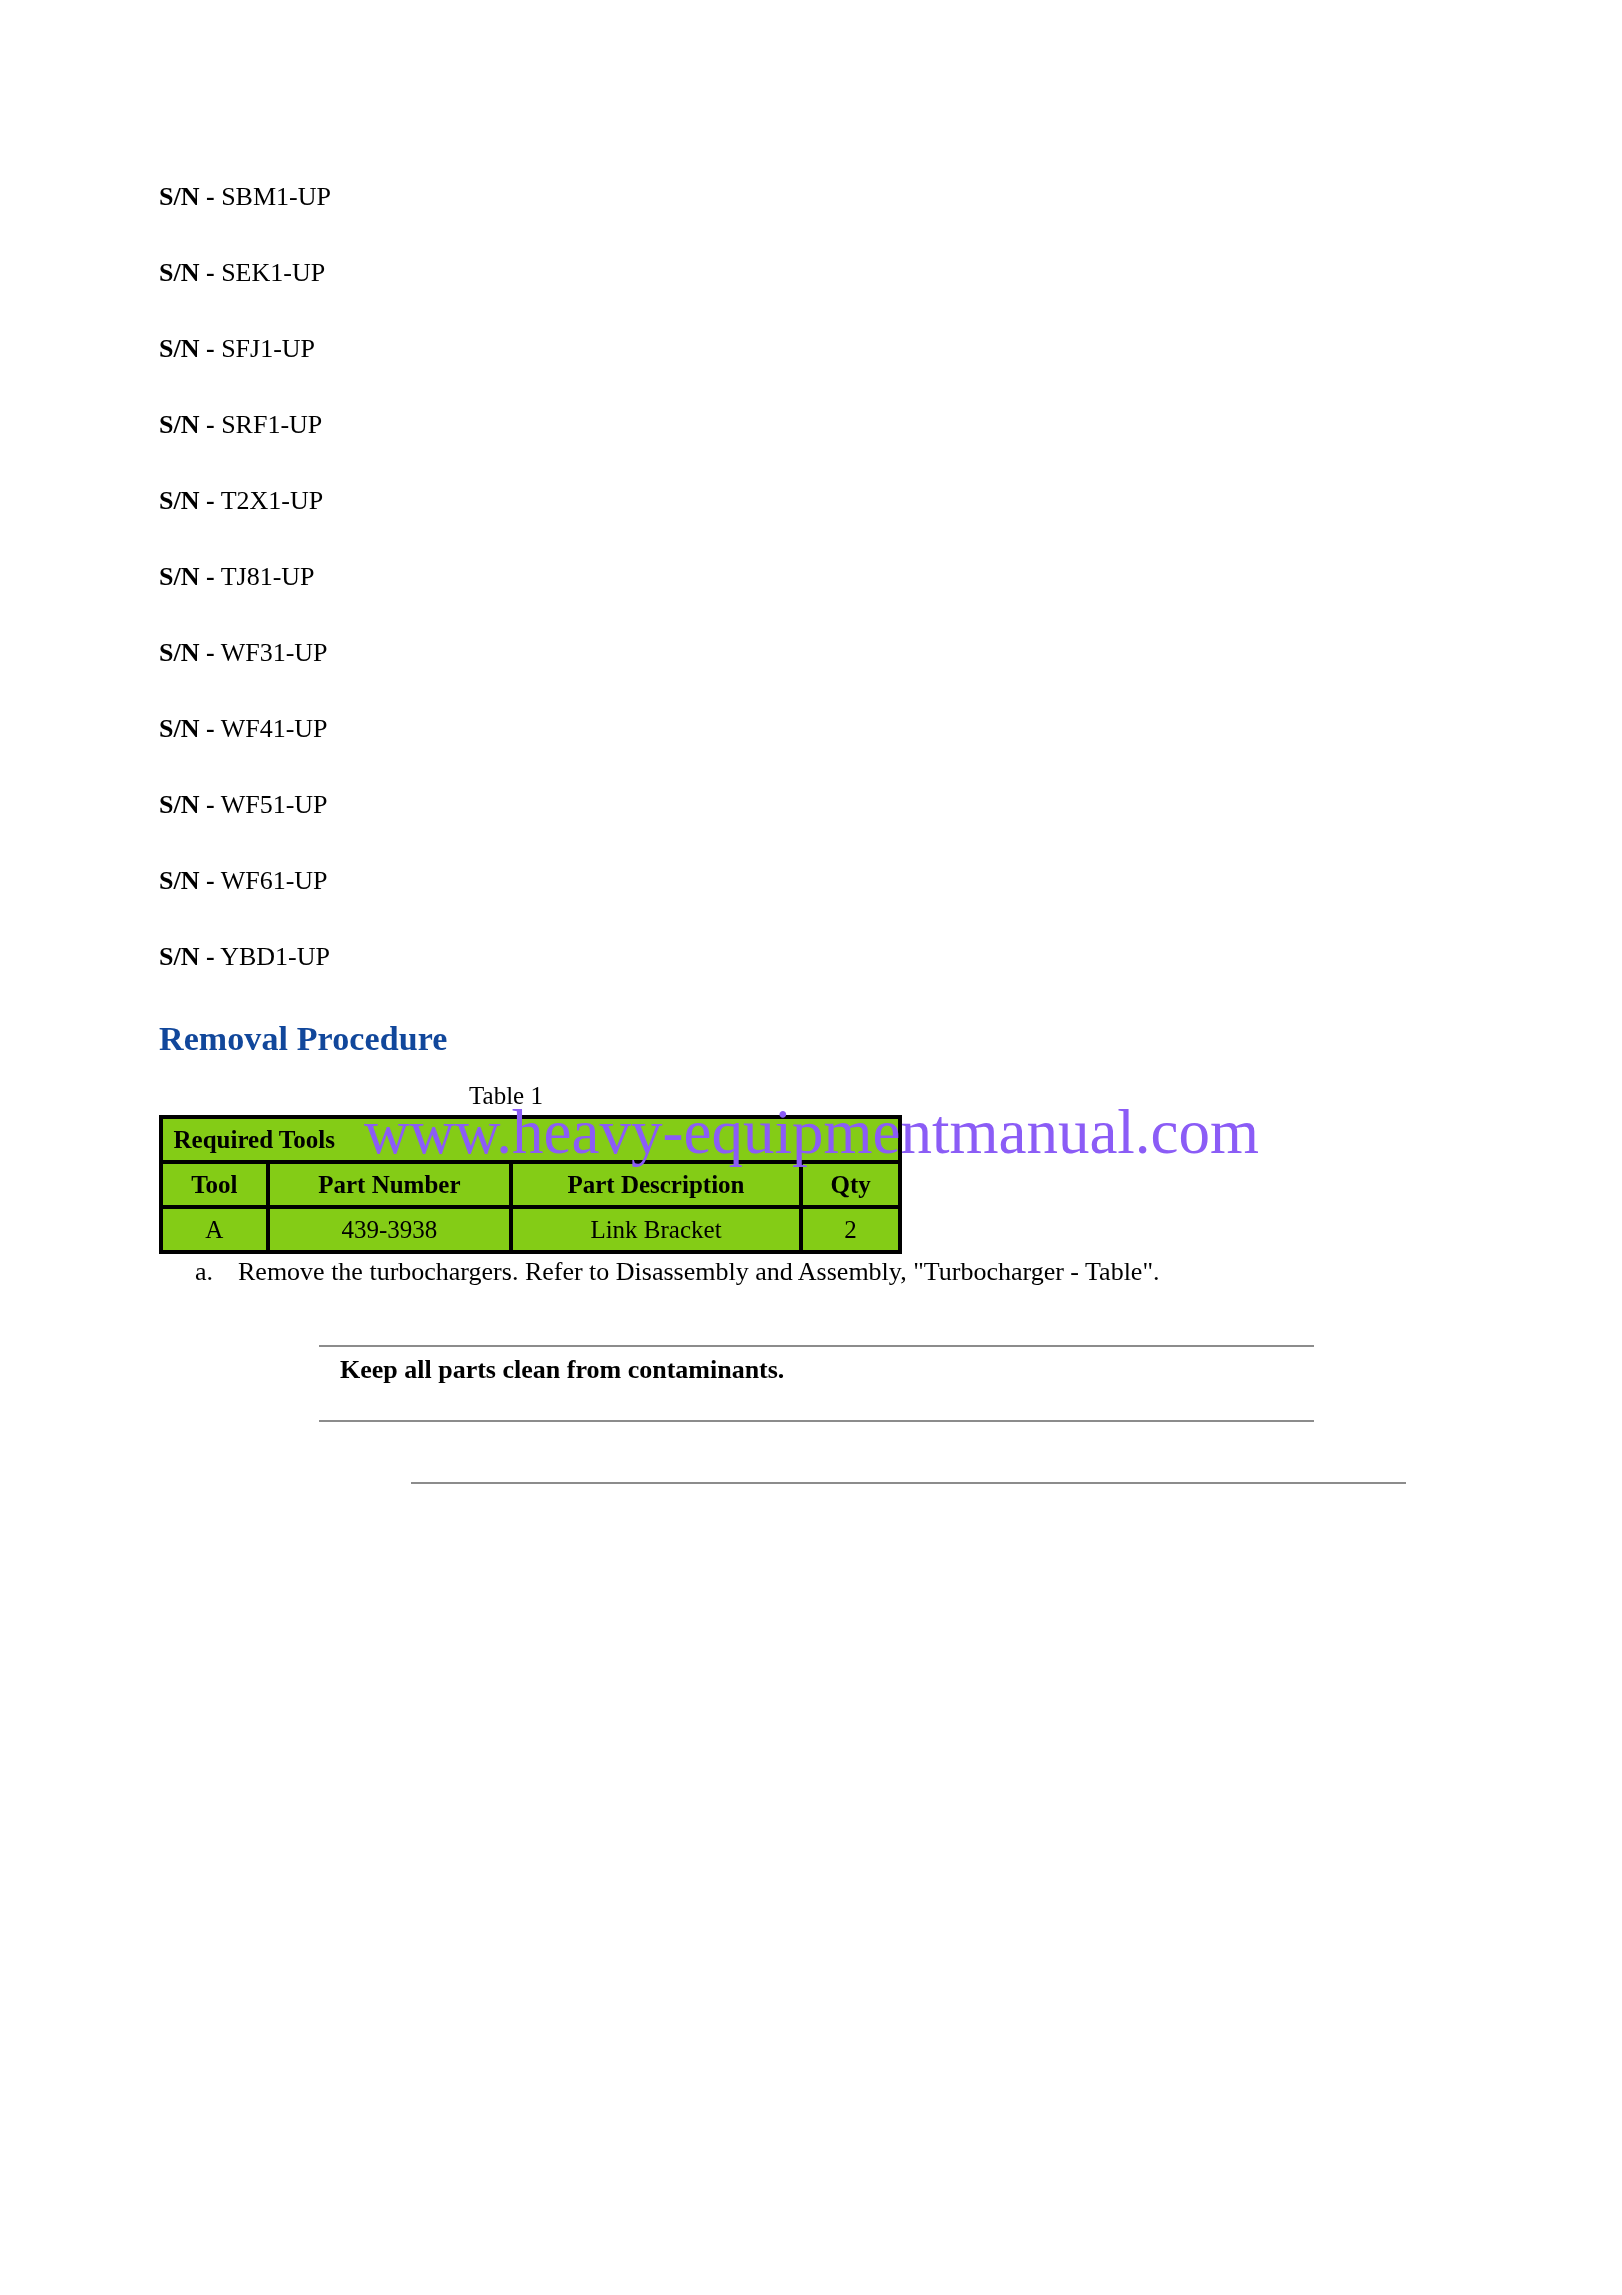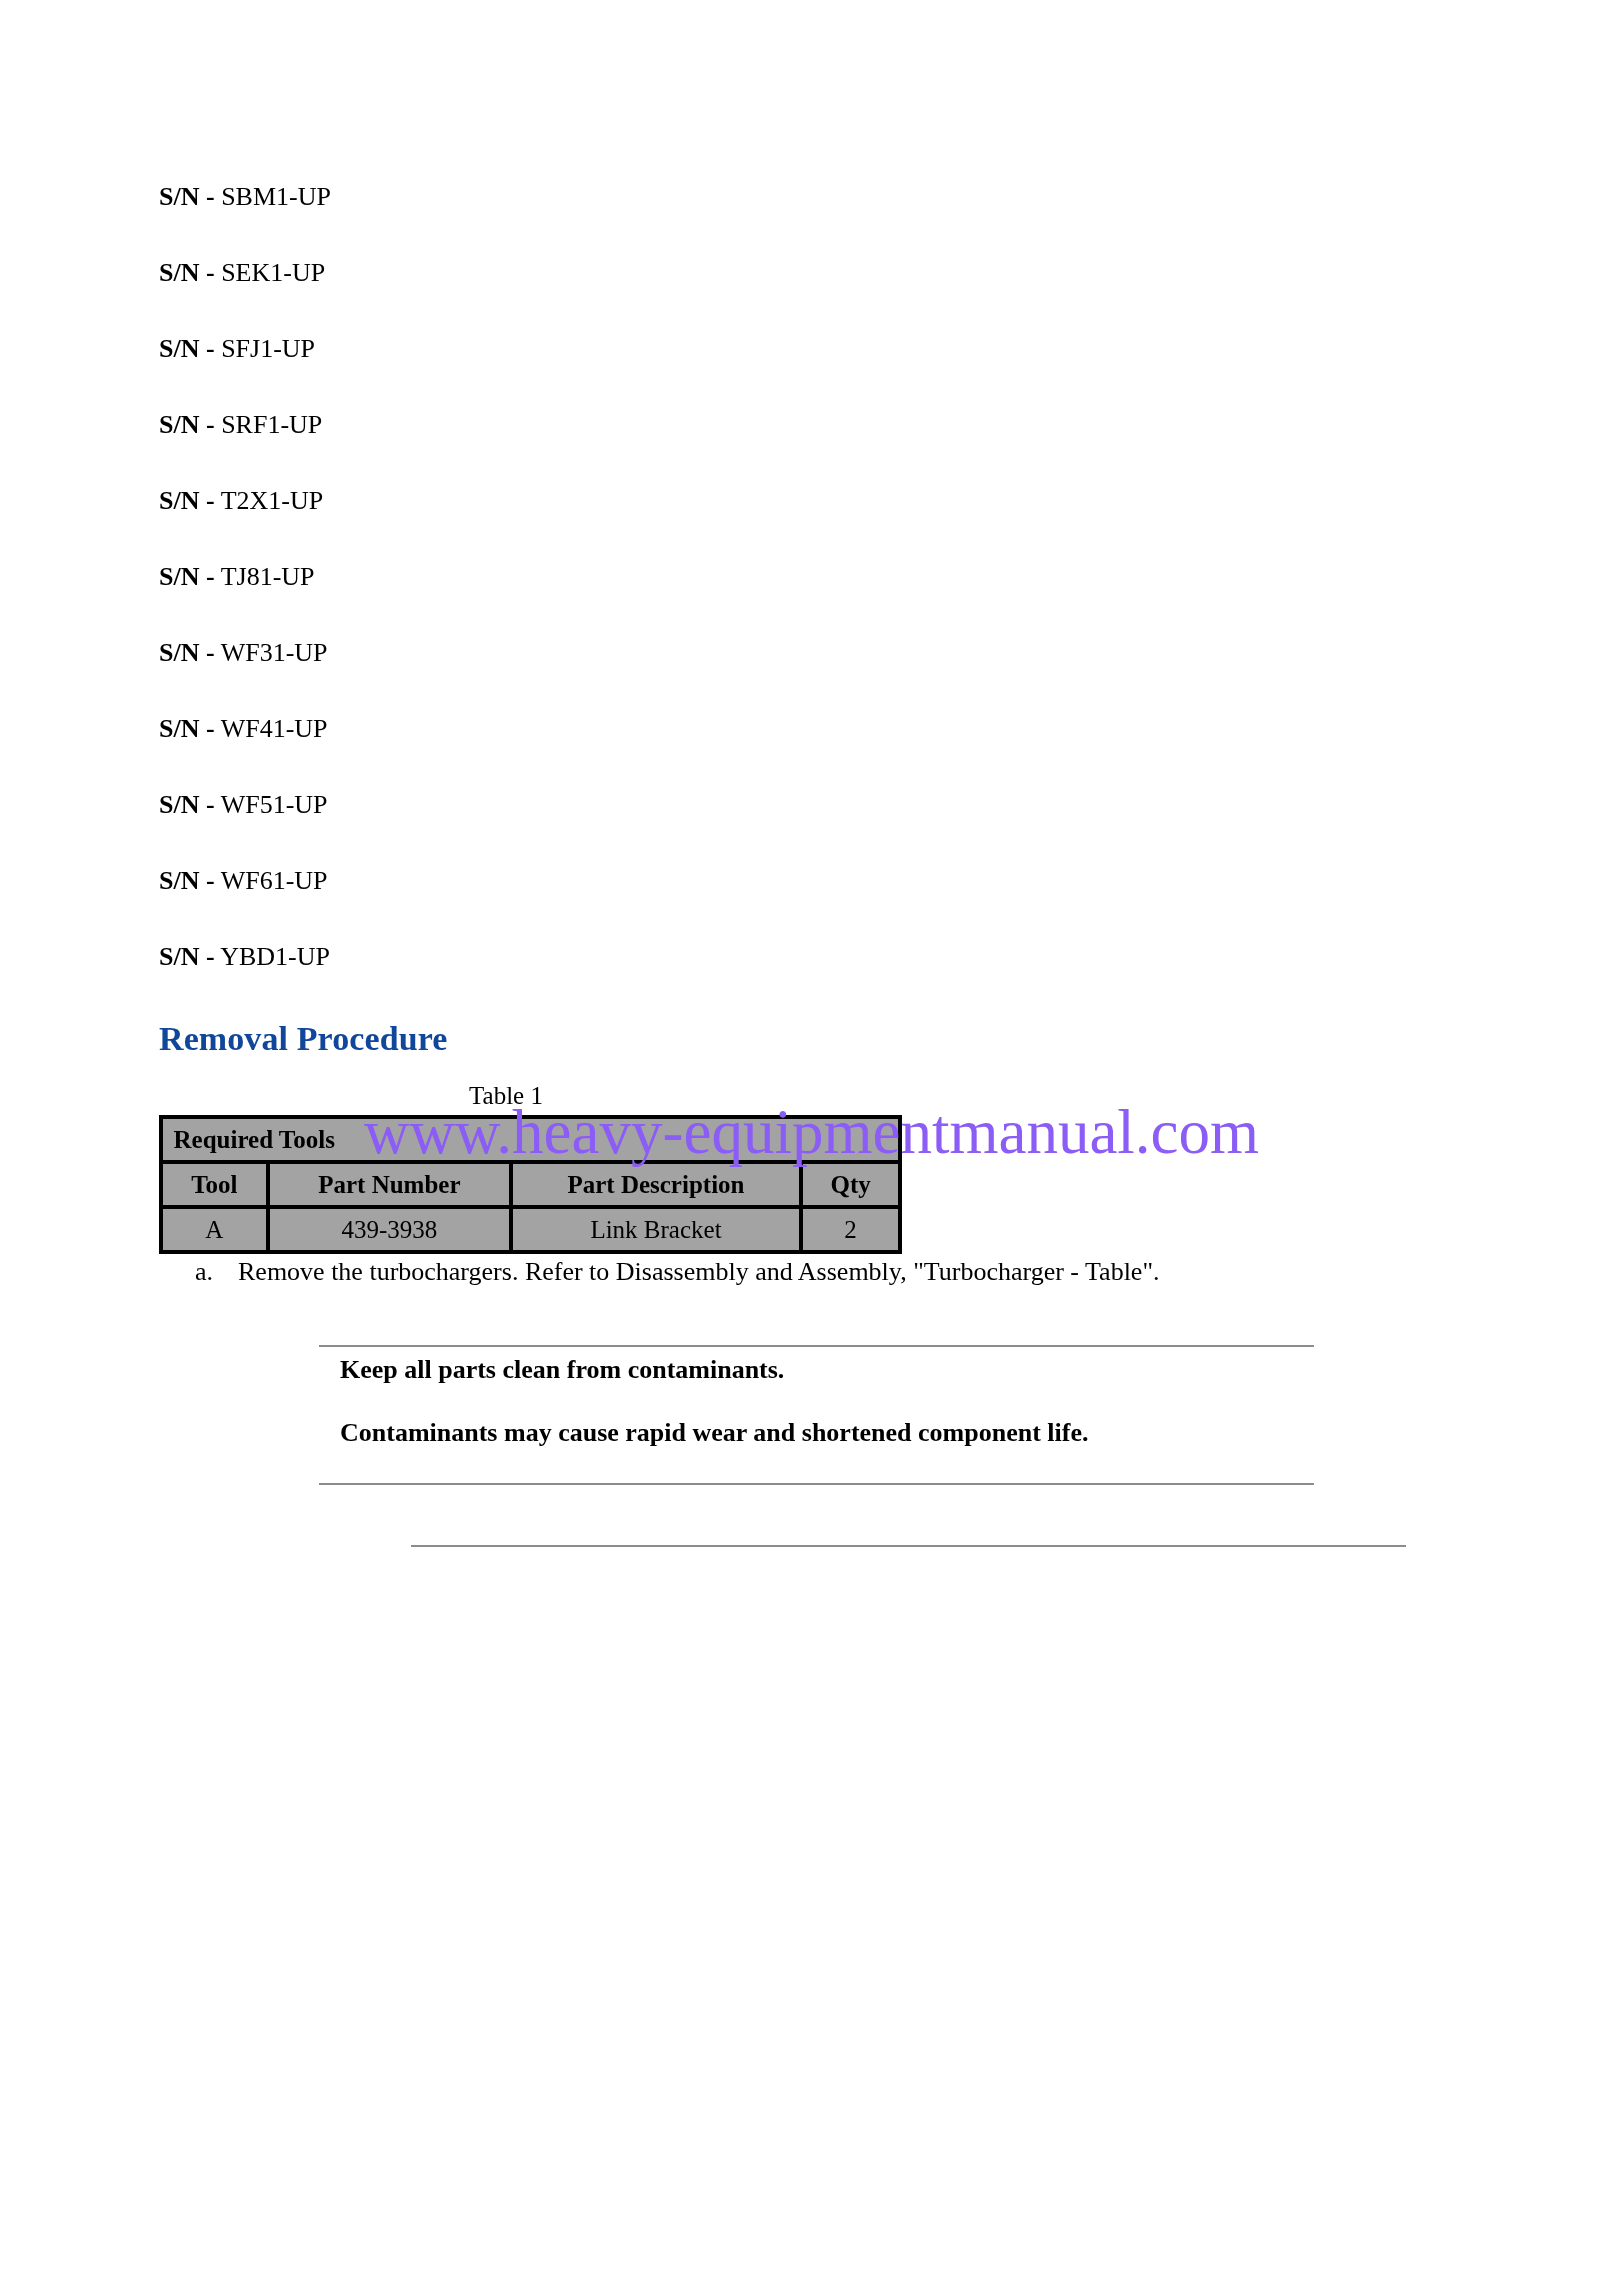--- a/index.html
+++ b/index.html
@@ -49,21 +49,21 @@
     text-align: center;
     font-size: 25px;
     margin: 0 0 5.2px 0;
     width: 694px;
   }
   table.req-tools {
     border-collapse: separate;
     border-spacing: 0;
     margin-left: 0;
     border: 2px solid #000;
-    background: #a3a3a3;
+    background: #84cc16;
   }
   table.req-tools td, table.req-tools th {
     border: 2px solid #000;
     padding: 6.5px 11.8px;
     font-size: 25px;
     text-align: center;
     font-family: "Liberation Serif", serif;
   }
   table.req-tools th {
     font-weight: bold;
@@ -223,21 +223,20 @@
     <ol class="step-list">
       <li class="step-item">
         <span class="marker">a.</span>
         <span>Remove the turbochargers. Refer to Disassembly and Assembly, "Turbocharger - Table".</span>
       </li>
     </ol>
 
     <div class="notice-block">
       <hr class="rule">
       <div class="notice-text">Keep all parts clean from contaminants.</div>
-      <div class="notice-text">Contaminants may cause rapid wear and shortened component life.</div>
       <hr class="rule">
     </div>
 
     <hr class="bottom-rule">
 
   </div>
 
   <div class="watermark">www.heavy-equipmentmanual.com</div>
 
 </div>

